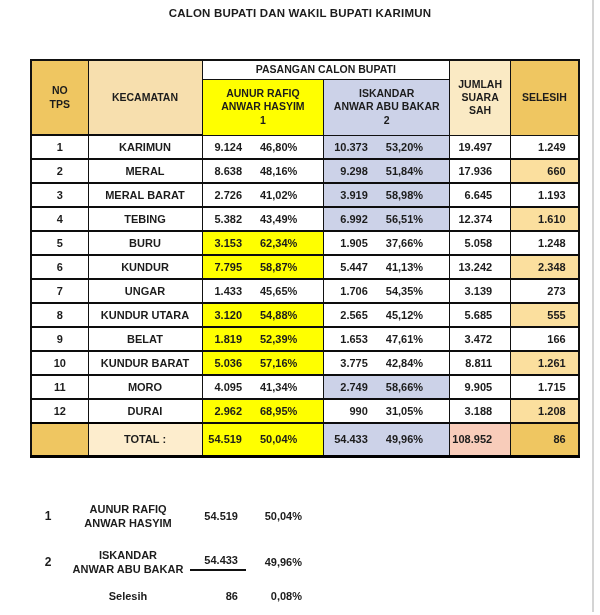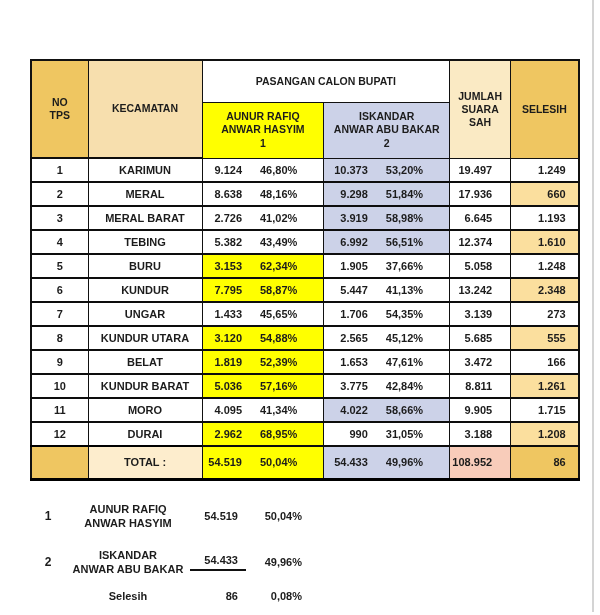--- a/index.html
+++ b/index.html
@@ -27,21 +27,21 @@
   }
   table.main th, table.main td {
     overflow:hidden; white-space:nowrap;
   }
   table.main th {
     border:1px solid #111; font-size:10.5px; text-align:center;
     vertical-align:middle; line-height:1.25;
   }
   th.h-notps    { background:var(--gold,#efc661); }
   th.h-kec      { background:var(--tan,#f7dfae); }
-  th.h-pasangan { background:#ffffff; height:42px; }
+  th.h-pasangan { background:#ffffff; height:19px; }
   th.h-c1       { background:var(--yellow,#ffff00); height:56px; border-bottom:2px solid #111; }
   th.h-c2       { background:var(--lavender,#ccd2e8); height:56px; border-bottom:2px solid #111; }
   th.h-jumlah   { background:var(--cream,#faeac4); border-bottom:2px solid #111; }
   th.h-selesih  { background:var(--gold,#efc661); border-bottom:2px solid #111; }
   th.h-notps, th.h-kec { border-bottom:2px solid #111; }
 
   table.main td {
     height:24px; font-size:11px; vertical-align:middle;
     border-top:1px solid #1a1a1a; border-bottom:1px solid #1a1a1a;
   }
@@ -80,20 +80,21 @@
   .sum-votes.underlined { border-bottom:2px solid #111; padding-bottom:3px; align-self:center; }
   .sum-pct   { text-align:right; padding-right:8px; font-size:11px; }
   #summary-1 { top:497px; height:38px; }
   #summary-2 { top:543px; height:38px; }
   #summary-3 { top:586px; height:20px; }
 </style>
 </head>
 <body>
 
 <div class="title-block">
+  <div>CALON BUPATI DAN WAKIL BUPATI KARIMUN</div>
 </div>
 
 <table class="main">
   <colgroup>
     <col style="width:57px">
       <col style="width:114px">
     <col style="width:58px">
       <col style="width:56px">
     <col style="width:62px">
       <col style="width:61px">
@@ -227,21 +228,21 @@
         <td class="c-num vl">3.775</td>
         <td class="c-pct">42,84%</td>
         <td class="c-num vl">8.811</td>
         <td class="c-sel vl hl-gold">1.261</td>
       </tr>
       <tr class="box-l">
         <td class="c-no">11</td>
         <td class="c-kec vl">MORO</td>
         <td class="c-num vl">4.095</td>
         <td class="c-pct">41,34%</td>
-        <td class="c-num vl hl-lav">4.022</td>
+        <td class="c-num vl hl-lav">2.749</td>
         <td class="c-pct hl-lav">58,66%</td>
         <td class="c-num vl">9.905</td>
         <td class="c-sel vl">1.715</td>
       </tr>
       <tr class="box-r">
         <td class="c-no">12</td>
         <td class="c-kec vl">DURAI</td>
         <td class="c-num vl hl-yellow">2.962</td>
         <td class="c-pct hl-yellow">68,95%</td>
         <td class="c-num vl">990</td>

